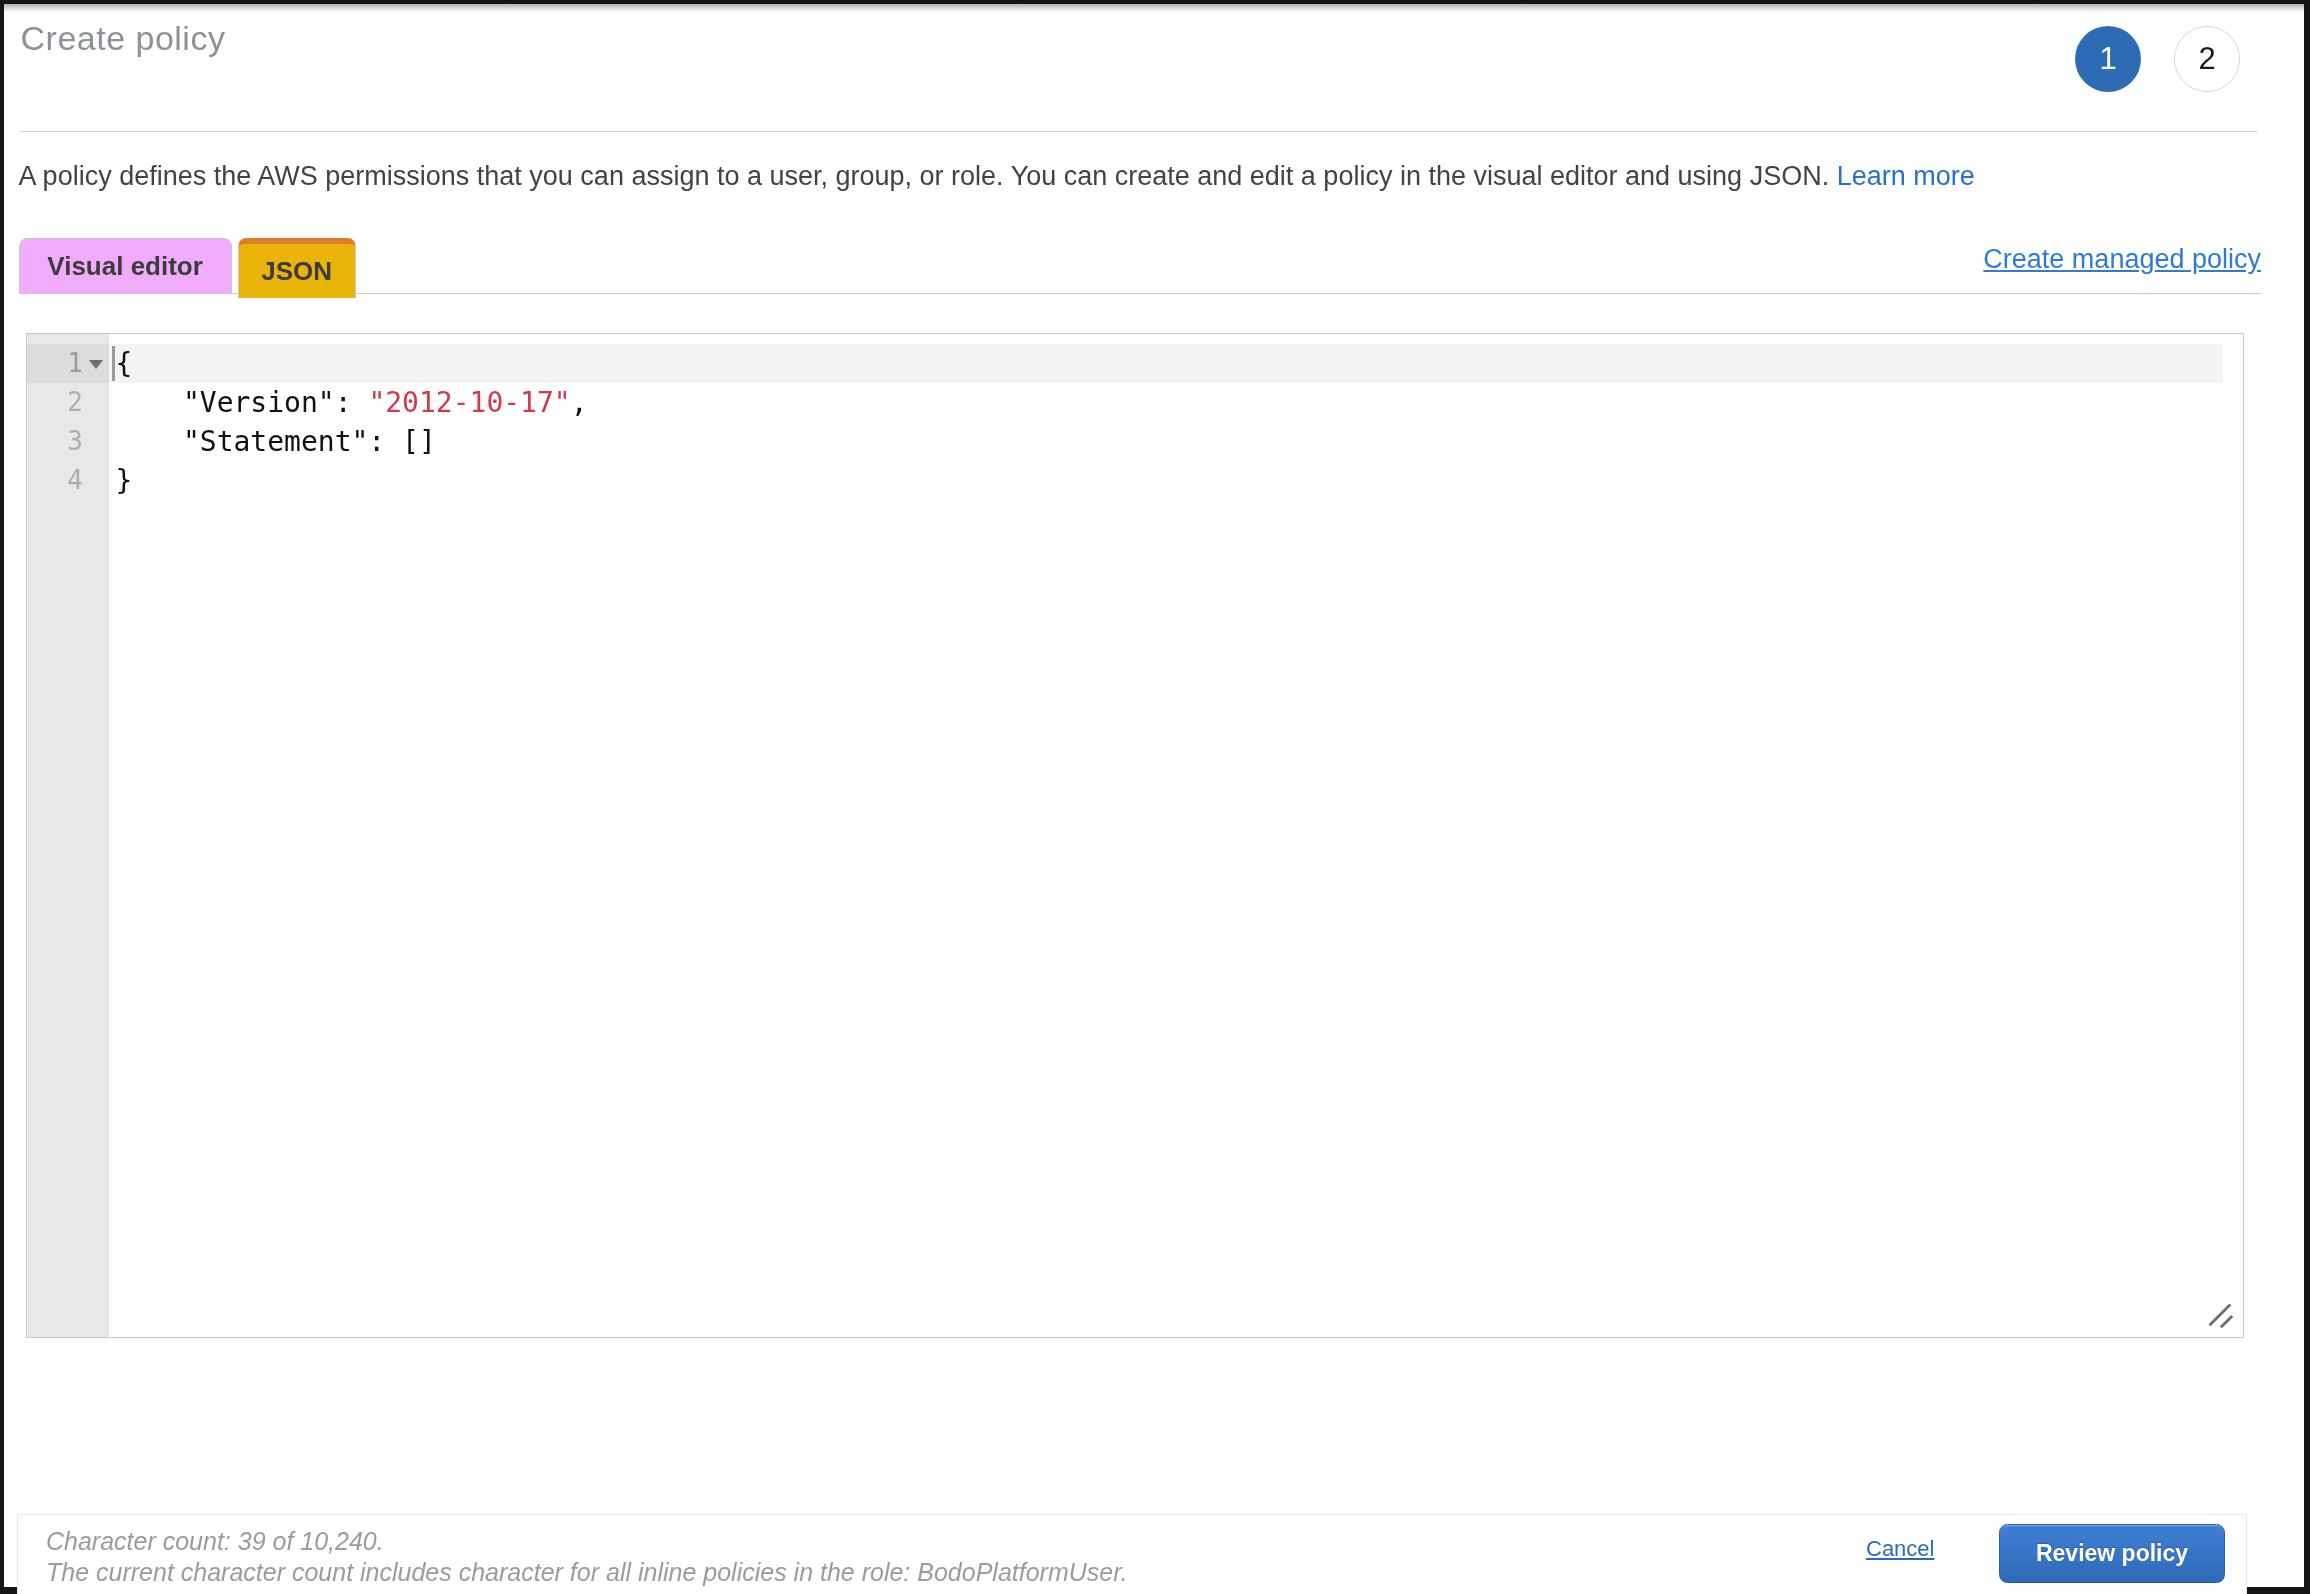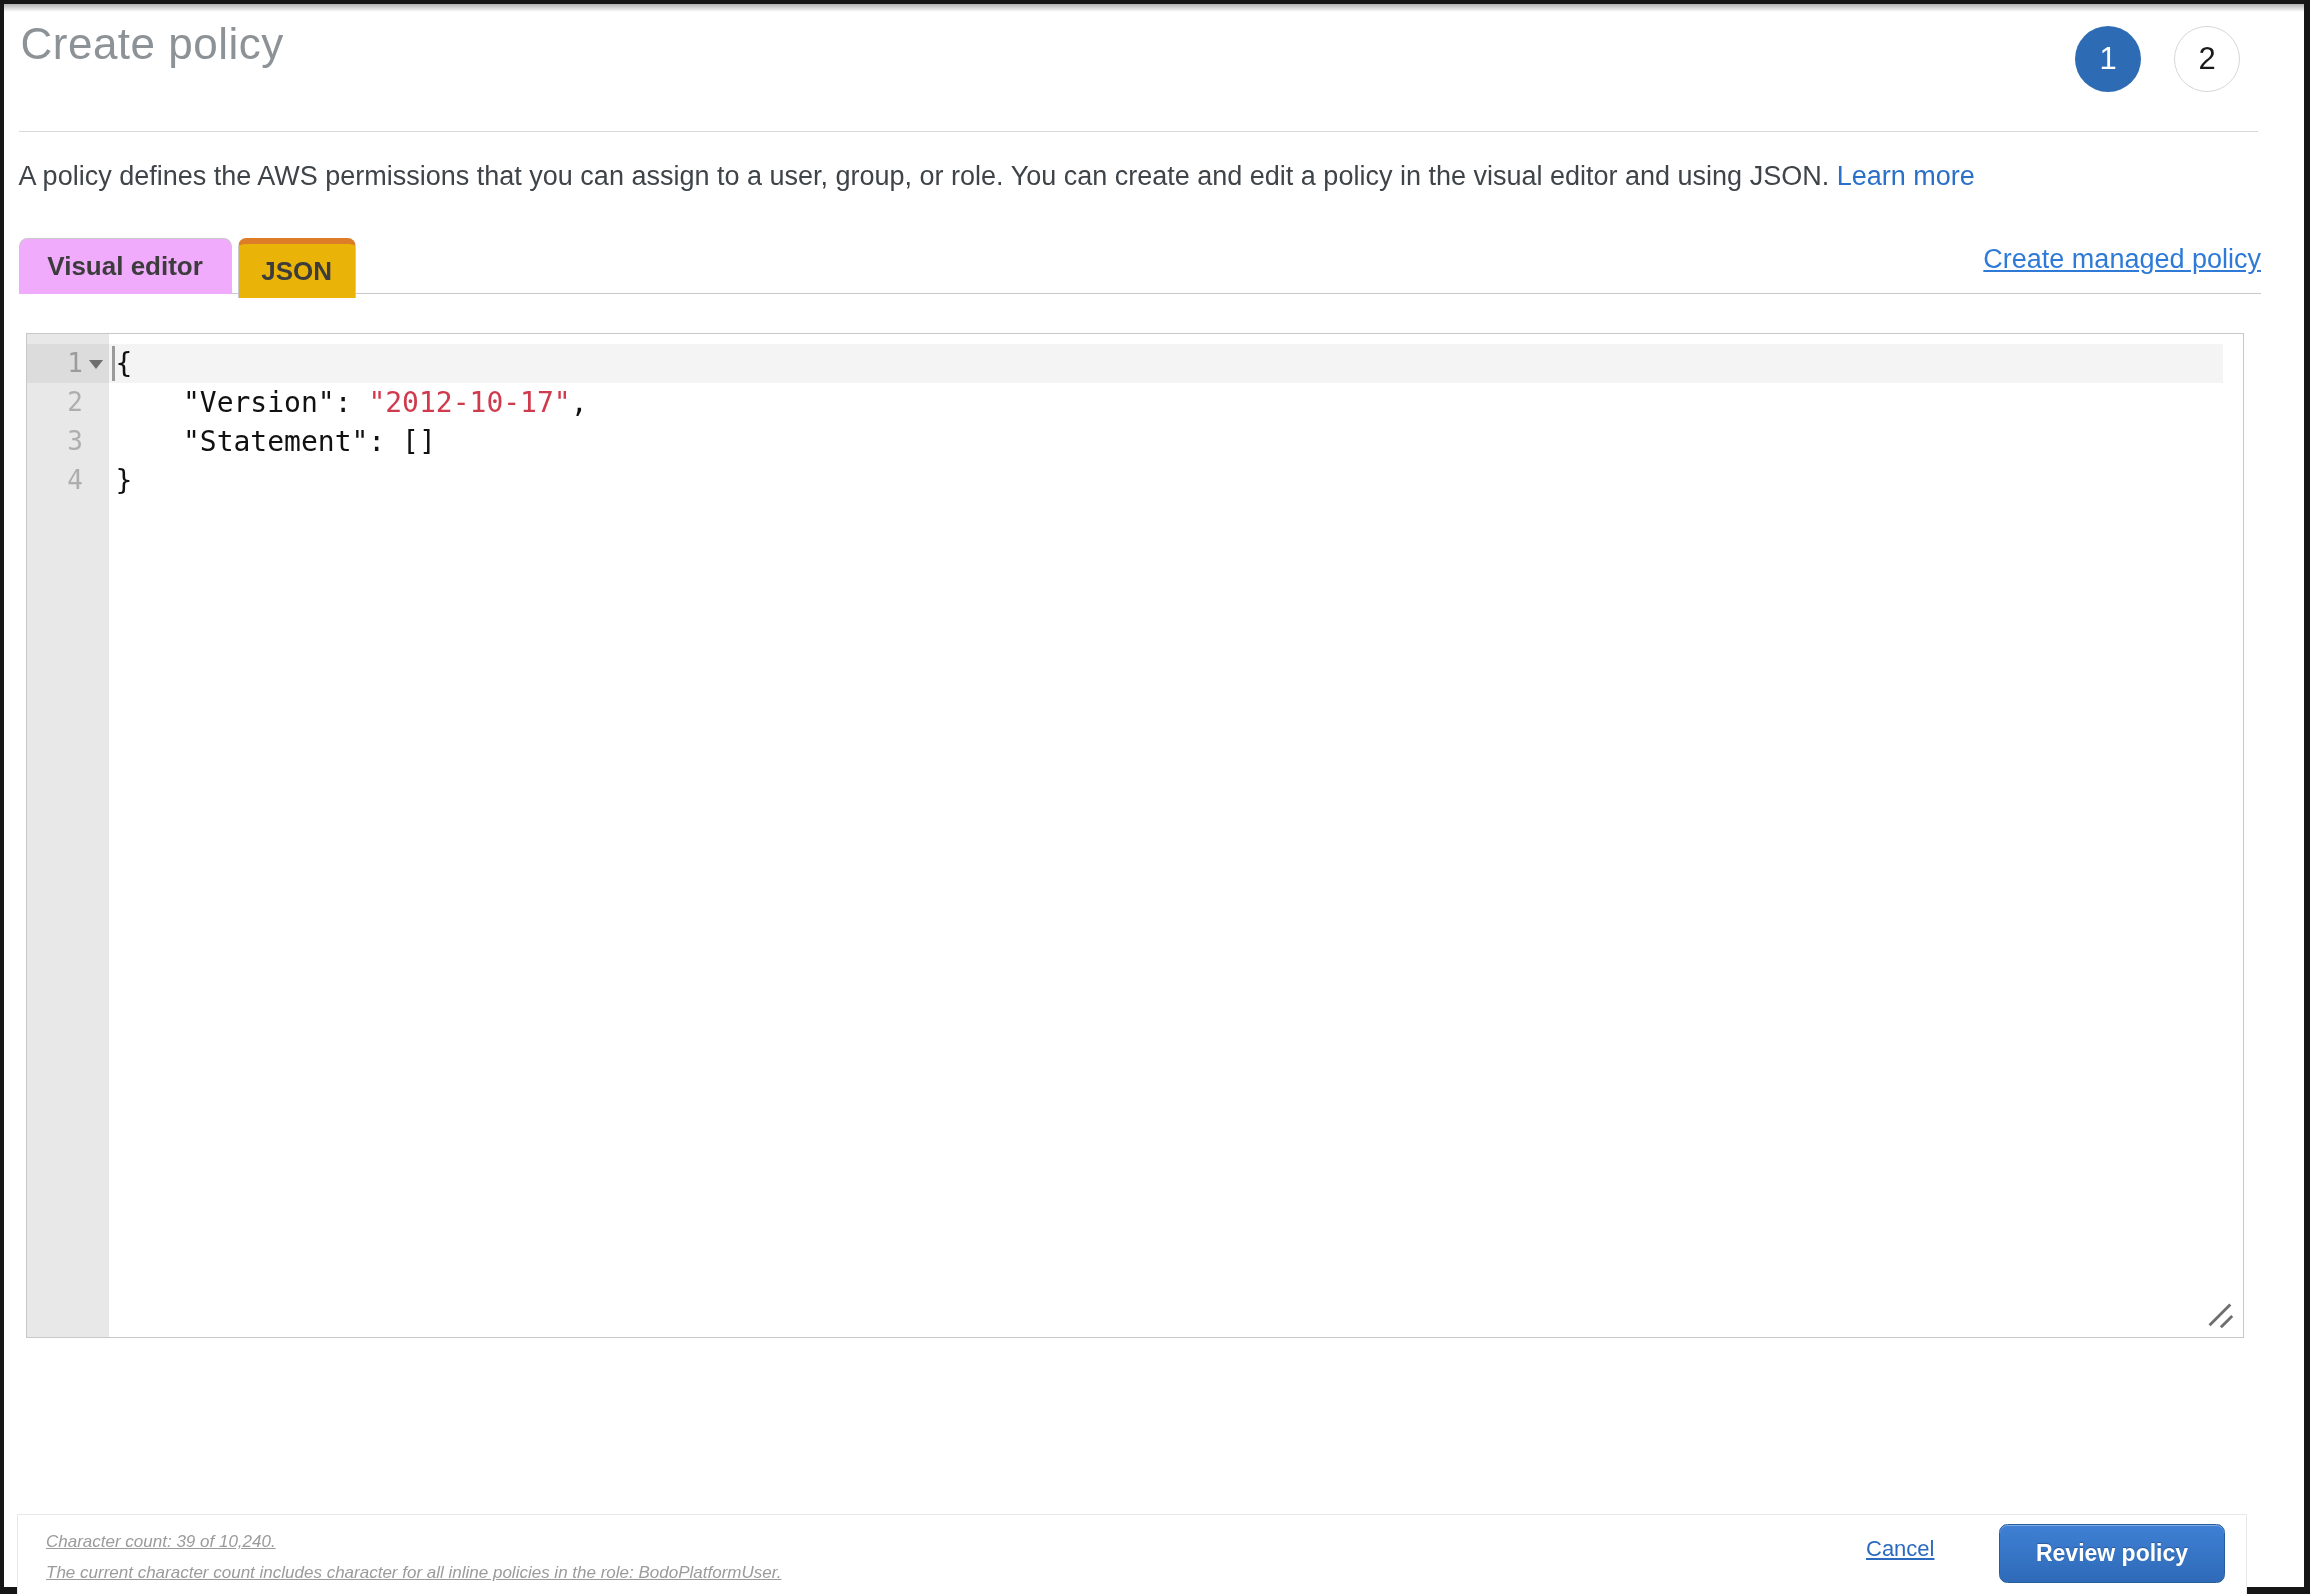--- a/index.html
+++ b/index.html
@@ -15,21 +15,21 @@
   .frame-top    { position:absolute; left:0; top:0; width:2310px; height:3.7px; background:#161616; }
   .frame-top-shadow { position:absolute; left:0; top:3.7px; width:2310px; height:8.4px;
     background:linear-gradient(rgba(0,0,0,0.30), rgba(0,0,0,0)); }
   .frame-left   { position:absolute; left:0; top:0; width:3.7px; height:1594px; background:#161616; }
   .frame-right  { position:absolute; right:0; top:0; width:6.5px; height:1594px; background:#161616; }
   .frame-bottom { position:absolute; left:0; bottom:0; width:2310px; height:7.5px; background:#161616; }
 
   
   .page-title {
     position:absolute; left:20.5px; top:18.6px;
-    font-size:44px; color:#8d9297; font-weight:400; letter-spacing:0.5px;
+    font-size:34px; color:#8d9297; font-weight:400; letter-spacing:0.5px;
   }
   .steps { position:absolute; top:26px; left:2075px; display:flex; align-items:center; gap:33px; }
   .step-circle {
     width:66px; height:66px; border-radius:50%;
     display:flex; align-items:center; justify-content:center;
     font-size:31px;
   }
   .step-current { background:#2d6cb5; color:#ffffff; }
   .step-next { background:#ffffff; color:#1a1a1a; border:1.9px solid #d7d7d7; }
 
@@ -113,21 +113,21 @@
   .tok-string { color:#d03a4d; }
   .resize-handle { position:absolute; right:7.5px; bottom:5.6px; z-index:3; cursor:nwse-resize; }
 
   
   .footer-panel {
     position:absolute; left:17px; top:1514px; width:2230px; height:86px;
     border:1.9px solid #e8e8e8; background:#ffffff;
   }
   .char-count {
     position:absolute; left:28px; top:11.2px;
-    font-size:17px; font-style:italic; color:#9b9b9b; line-height:31px;text-decoration:underline;
+    font-size:25px; font-style:italic; color:#9b9b9b; line-height:31px;
   }
   .cancel-link {
     position:absolute; left:1848px; top:20.5px;
     font-size:22px; font-weight:normal; color:#2a6bbf; cursor:pointer;
   }
   .review-btn {
     position:absolute; left:1981px; top:9.3px; width:226px; height:59px;
     background:linear-gradient(#3f80d4, #2e6ab8);
     border:1.9px solid #275e9f; border-radius:8.4px;
     color:#ffffff; font-size:23px; font-weight:bold;

